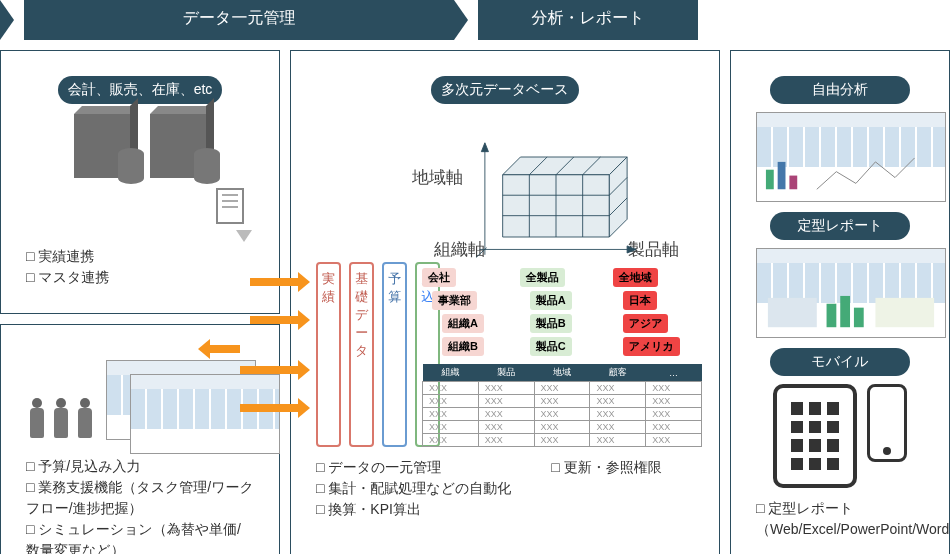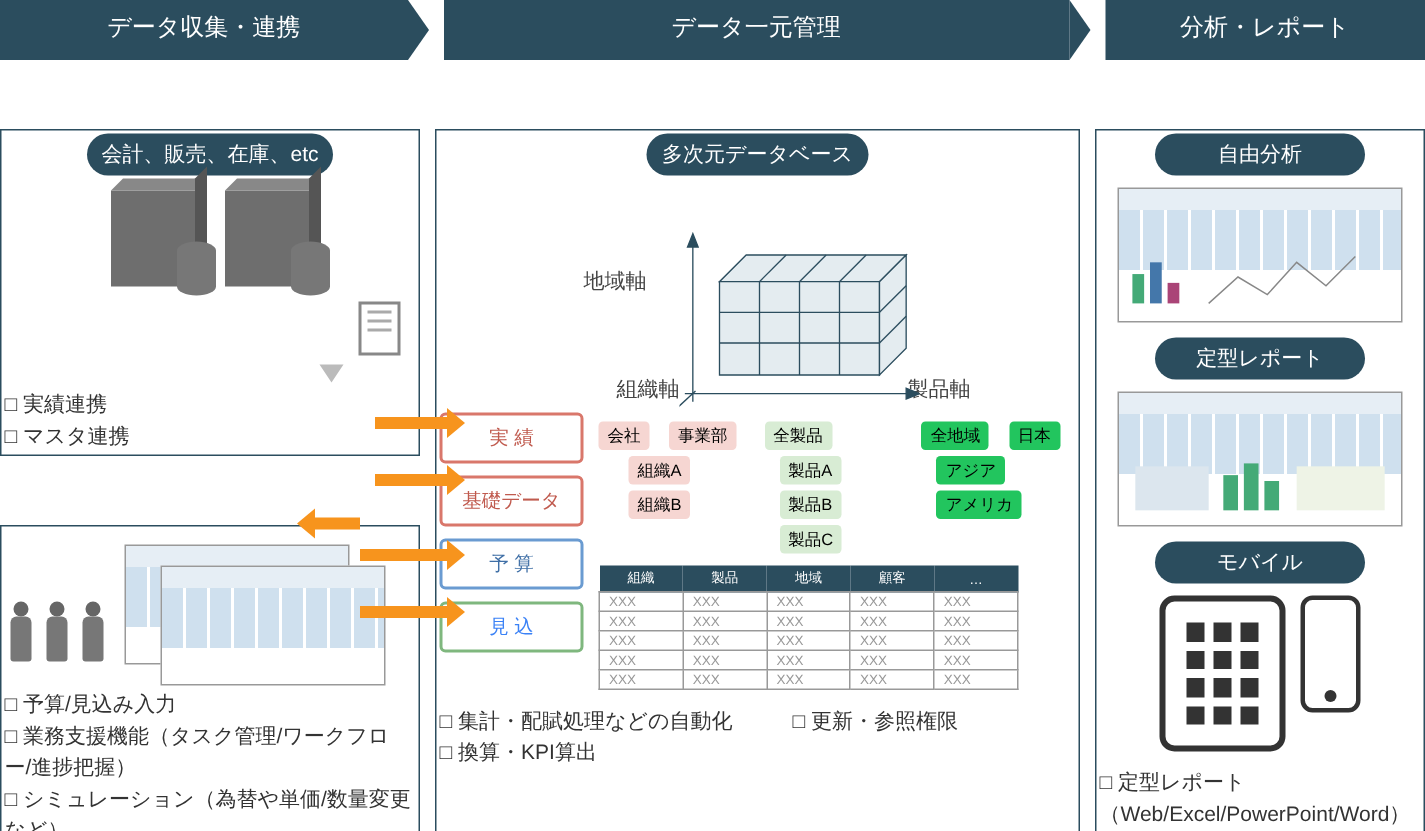--- a/index.html
+++ b/index.html
@@ -8,53 +8,53 @@
   .banner { background: #2b4d5e; color: #fff; text-align: center; padding: 8px 4px; font-size: 16px; position: relative; }
   .banner.b1 { width: 280px; }
   .banner.b2 { width: 430px; margin-left: 10px; }
   .banner.b3 { width: 220px; margin-left: 10px; }
   .chev { width: 0; height: 0; border-top: 20px solid transparent; border-bottom: 20px solid transparent; border-left: 14px solid #2b4d5e; align-self: center; }
   .cols { display: flex; gap: 10px; margin-top: 10px; }
   .col { display: flex; flex-direction: column; gap: 10px; }
   .col.c1 { width: 280px; }
   .col.c2 { width: 430px; }
   .col.c3 { width: 220px; }
-  .panel { border: 1.5px solid #2b4d5e; padding: 2px; position: relative; background: #fff; margin-top: 36px; }
+  .panel { border: 1.5px solid #2b4d5e; padding: 25px; position: relative; background: #fff; }
   .panel.tall { flex: 1; }
   .pill { background: #2b4d5e; color: #fff; border-radius: 14px; text-align: center; padding: 5px 10px; font-size: 14px; margin: 0 auto 8px auto; display: block; width: fit-content; min-width: 140px; }
   .checks { font-size: 14px; color: #333; line-height: 1.5; }
   .checks div::before { content: "□ "; }
   
   .servers { display: flex; gap: 20px; justify-content: center; margin: 10px 0; }
   .srv { width: 56px; height: 64px; background: #6e6e6e; position: relative; }
   .srv::before { content:""; position:absolute; top:-8px; left:0; width:56px; height:8px; background:#888; transform: skewX(-45deg); transform-origin: bottom; }
   .srv::after { content:""; position:absolute; right:-8px; top:-8px; width:8px; height:72px; background:#555; transform: skewY(-45deg); transform-origin: left top; }
   .cyl { width: 26px; height: 36px; background:#777; border-radius: 13px/6px; position:absolute; bottom:-6px; right:-14px; }
   .doc-icon { width: 28px; height: 36px; border:2px solid #888; background:#fff; position: relative; }
   .doc-icon .ln { height:2px; background:#aaa; margin:4px; }
   .pipe-down { width: 0; height: 0; border-left:8px solid transparent; border-right:8px solid transparent; border-top:12px solid #bbb; margin: 4px auto; }
   .orange-arrow { position: relative; height: 8px; background: #f7941d; }
   .orange-arrow::after { content:""; position:absolute; right:-12px; top:-6px; border-top:10px solid transparent; border-bottom:10px solid transparent; border-left:12px solid #f7941d; }
   
   .cube-area { position: relative; height: 150px; }
-  .axis-lbl { position:absolute; font-size:14px; color:#444; }
+  .axis-lbl { position:absolute; font-size:17px; color:#444; }
   .cube { position:absolute; left: 160px; top: 20px; width: 160px; }
-  .data-tags { display:flex; flex-direction:column; gap:8px; width:96px; }
+  .data-tags { display:flex; flex-direction:row; gap:8px; width:96px; }
   .tag { border:2px solid; border-radius:4px; text-align:center; padding:6px 4px; font-size:13px; background:#fff; }
   .tag.red { border-color:#d9776b; color:#c05a4e; }
   .tag.grn { border-color:#7fb77e; color:#3b82f6; }
   .tag.blu { border-color:#6a9bd1; color:#3f6fa6; }
   .mid-row { display:flex; gap:10px; }
-  .trees { display:flex; gap:8px; margin-top: 4px; }
+  .trees { display:flex; gap:8px; margin-top: 4px; font-weight: bold; }
   .tree-col { font-size: 11px; }
   .node { border-radius:3px; padding:2px 6px; margin:2px 0 2px 10px; display:inline-block; font-size:11px; }
   .node.root { margin-left:0; }
   .n-red { background:#f6d6d2; }
   .n-grn { background:#d8ecd4; }
-  .n-yel { background:#22c55e; }
+  .n-yel { background:#ef4444; }
   .grid-tbl { width: 280px; border-collapse: collapse; font-size: 9px; margin-top: 6px; }
   .grid-tbl th { background:#2b4d5e; color:#fff; padding:2px 6px; font-weight:normal; }
   .grid-tbl td { border:1px solid #999; padding:1px 6px; color:#999; }
   
   .shot { border:1px solid #999; width: 190px; height: 90px; margin: 4px auto 10px auto; background:
      linear-gradient(#e6eef5,#e6eef5) 0 0/100% 14px no-repeat,
      repeating-linear-gradient(90deg,#cfe0ee 0 14px,#fff 14px 16px) 0 14px/100% 40px no-repeat,
      #fff;
      position: relative;
   }
@@ -67,21 +67,20 @@
   .people { display:flex; gap:2px; margin:4px 0; }
   .person { width:22px; height:44px; position:relative; }
   .person::before { content:""; position:absolute; top:0; left:50%; width:10px; height:10px; margin-left:-5px; border-radius:50%; background:#666; }
   .person::after { content:""; position:absolute; top:10px; left:50%; width:14px; height:30px; margin-left:-7px; background:#777; border-radius:4px 4px 2px 2px; }
   
 </style>
 </head>
 <body>
 
 <div class="banner-row">
-  <div class="banner b1">データ収集・連携</div>
   <div class="chev"></div>
   <div class="banner b2">データ一元管理</div>
   <div class="chev"></div>
   <div class="banner b3">分析・レポート</div>
 </div>
 
 <div class="cols">
 
   <div class="col c1">
     <div class="panel">
@@ -237,20 +236,21 @@
                   <td>XXX</td>
                   <td>XXX</td>
                 </tr>
           </tbody>
             </table>
         </div>
       </div>
 
       <div style="display:flex; gap:40px; margin-top:10px;">
         <div class="checks">
+          <div>データの一元管理</div>
           <div>集計・配賦処理などの自動化</div>
           <div>換算・KPI算出</div>
         </div>
         <div class="checks">
           <div>更新・参照権限</div>
         </div>
       </div>
     </div>
   </div>
 

